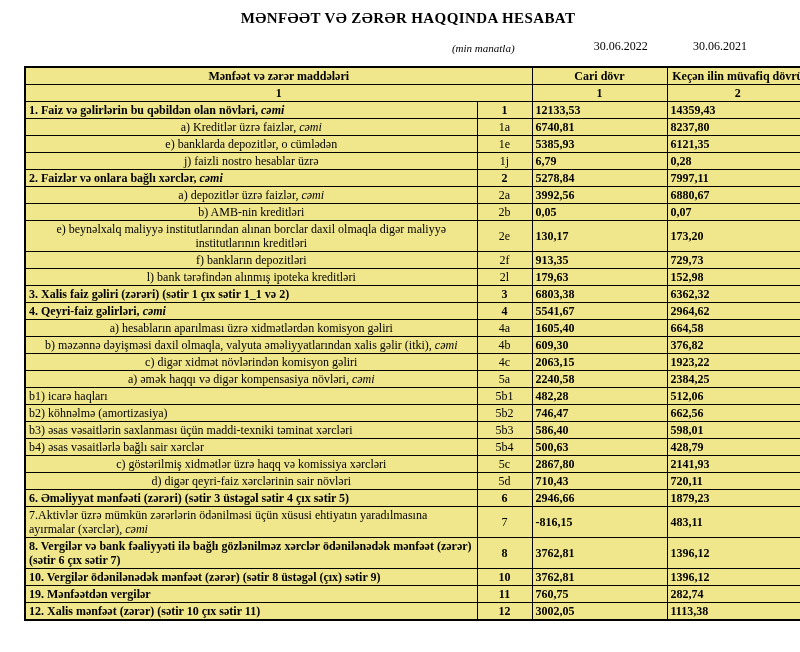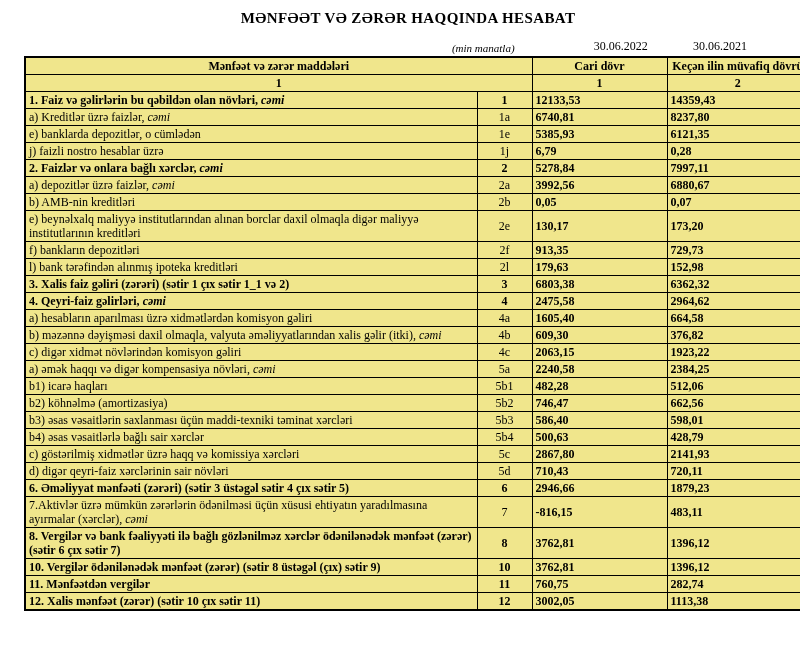--- a/index.html
+++ b/index.html
@@ -11,21 +11,21 @@
     overflow: hidden;
   }
   .page { padding: 10px 8px 6px 24px; }
   .report-title {
     text-align: center;
     font-size: 15px;
     font-weight: bold;
     letter-spacing: 0.4px;
     margin-bottom: 12px;
   }
-  .subheader { display: flex; align-items: flex-end; font-size: 12px; margin-bottom: 2px; }
+  .subheader { display: flex; align-items: flex-end; font-size: 12px; margin-bottom: 12px; }
   .subheader .unit {
     width: 507px; text-align: right; font-style: italic; font-size: 11px; padding-right: 6px;
   }
   .subheader .d1 { width: 135px; text-align: right; padding-right: 5px; }
   .subheader .d2 { width: 142px; text-align: center; padding-right: 5px; }
   table.report {
     width: 784px;
     table-layout: fixed;
     border-collapse: collapse;
     background: var(--cell-bg, #F0E68C);
@@ -38,21 +38,21 @@
     padding: 1px 3px;
     vertical-align: middle;
     word-wrap: break-word;
   }
   .report th { font-weight: bold; text-align: center; }
   .c-label { text-align: left; }
   .c-code { text-align: center; }
   .c-num { text-align: left; font-weight: bold; padding-right: 4px; }
   tr.bold .c-label, tr.bold .c-code { font-weight: bold; }
   .ind0 { padding-left: 4px; }
-  .ind1 { padding-left: 13px; }
+  .ind1 { padding-left: 13px; text-align: center; }
   .ind2 { padding-left: 31px; }
 </style>
 </head>
 <body>
 
 <div class="page">
   <div class="report-title">MƏNFƏƏT VƏ ZƏRƏR HAQQINDA HESABAT</div>
 
   <div class="subheader">
     <span class="unit">(min manatla)</span>
@@ -142,21 +142,21 @@
         </tr>
         <tr class="bold">
           <td class="c-label ind0">3. Xalis faiz gəliri (zərəri) (sətir 1 çıx sətir 1_1 və 2)</td>
           <td class="c-code">3</td>
           <td class="c-num">6803,38</td>
           <td class="c-num">6362,32</td>
         </tr>
         <tr class="bold">
           <td class="c-label ind0">4. Qeyri-faiz gəlirləri, <i>cəmi</i></td>
           <td class="c-code">4</td>
-          <td class="c-num">2475,58</td>
+          <td class="c-num">5541,67</td>
           <td class="c-num">2964,62</td>
         </tr>
         <tr>
           <td class="c-label ind1">a) hesabların aparılması üzrə xidmətlərdən komisyon gəliri</td>
           <td class="c-code">4a</td>
           <td class="c-num">1605,40</td>
           <td class="c-num">664,58</td>
         </tr>
         <tr>
           <td class="c-label ind1">b) məzənnə dəyişməsi daxil olmaqla, valyuta əməliyyatlarından xalis gəlir (itki), <i>cəmi</i></td>
@@ -230,21 +230,21 @@
           <td class="c-num">3762,81</td>
           <td class="c-num">1396,12</td>
         </tr>
         <tr class="bold">
           <td class="c-label ind0">10. Vergilər ödənilənədək mənfəət (zərər) (sətir 8 üstəgəl (çıx) sətir 9)</td>
           <td class="c-code">10</td>
           <td class="c-num">3762,81</td>
           <td class="c-num">1396,12</td>
         </tr>
         <tr class="bold">
-          <td class="c-label ind0">11. Mənfəətdən vergilər</td>
+          <td class="c-label ind0">19. Mənfəətdən vergilər</td>
           <td class="c-code">11</td>
           <td class="c-num">760,75</td>
           <td class="c-num">282,74</td>
         </tr>
         <tr class="bold">
           <td class="c-label ind0">12. Xalis mənfəət (zərər) (sətir 10 çıx sətir 11)</td>
           <td class="c-code">12</td>
           <td class="c-num">3002,05</td>
           <td class="c-num">1113,38</td>
         </tr>

